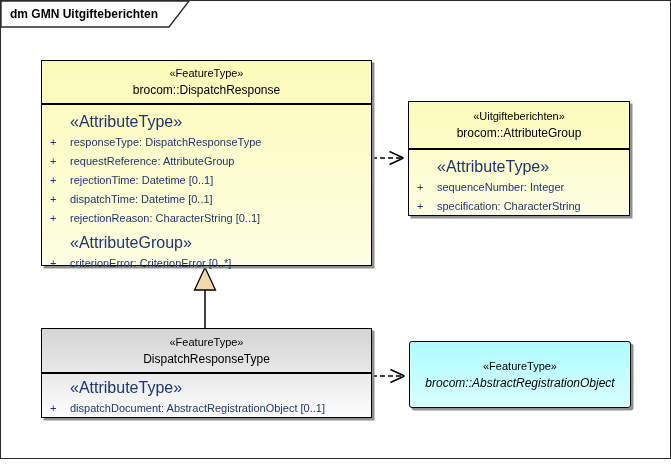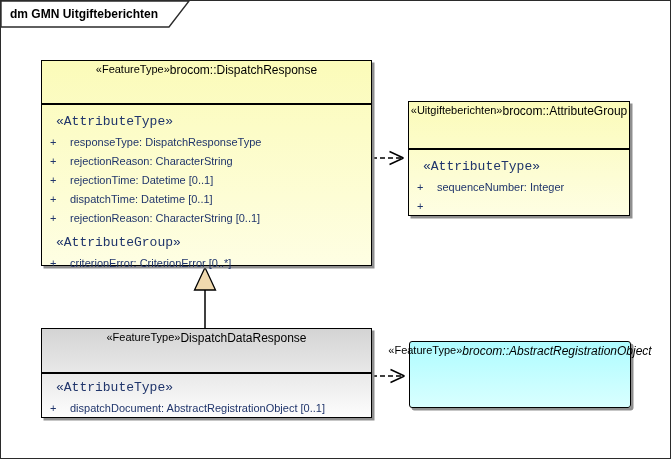--- a/index.html
+++ b/index.html
@@ -17,28 +17,28 @@
   
   .uml-box{
     position:absolute;border:1.5px solid #000;box-sizing:border-box;
     box-shadow:2.5px 2.5px 0 #8f8f8f;
   }
   .box-yellow{background:linear-gradient(#fbfbb9,#fefee3);}
   .box-gray{background:linear-gradient(#d4d4d4,#fdfdfd);}
   .box-cyan{background:linear-gradient(#aefcff,#d9ffff);border-radius:3px;}
   .hdr{
     text-align:center;border-bottom:2px solid #000;box-sizing:border-box;
-    display:flex;flex-direction:row;justify-content:center;
+    display:flex;flex-direction:column;justify-content:center;
   }
   .hdr-noline{border-bottom:none;}
   .stereo{font-size:11px;line-height:16px;}
   .cls-name{font-size:12px;font-weight:normal;line-height:18px;}
   .cls-name.abstract{font-style:italic;}
   .attrs{padding:5px 0 0 0;}
-  .attr-label{font-size:13px;line-height:16px;padding:4px 0 3px 14px;color:#20356b;font-family:Liberation Mono, monospace;}
+  .attr-label{font-size:16px;line-height:16px;padding:4px 0 3px 28px;color:#20356b;}
   .attr-row{display:flex;font-size:11px;line-height:19px;color:#20356b;}
   .attr-vis{width:20px;padding-left:8px;flex:none;}
   .attr-txt{white-space:nowrap;}
   
   #connectors{position:absolute;left:0;top:0;width:671px;height:469px;}
 </style>
 </head>
 <body>
 
 <div id="canvas">
@@ -68,21 +68,21 @@
       <div class="cls-name">brocom::DispatchResponse</div>
     </div>
     <div class="attrs">
       <div class="attr-label">«AttributeType»</div>
       <div class="attr-row">
         <span class="attr-vis">+</span>
         <span class="attr-txt">responseType: DispatchResponseType</span>
       </div>
       <div class="attr-row">
         <span class="attr-vis">+</span>
-        <span class="attr-txt">rejectionReason: CharacterString</span>
+        <span class="attr-txt">requestReference: AttributeGroup</span>
       </div>
       <div class="attr-row">
         <span class="attr-vis">+</span>
         <span class="attr-txt">rejectionTime: Datetime [0..1]</span>
       </div>
       <div class="attr-row">
         <span class="attr-vis">+</span>
         <span class="attr-txt">dispatchTime: Datetime [0..1]</span>
       </div>
       <div class="attr-row">
@@ -103,28 +103,29 @@
       <div class="cls-name">brocom::AttributeGroup</div>
     </div>
     <div class="attrs">
       <div class="attr-label">«AttributeType»</div>
       <div class="attr-row">
         <span class="attr-vis">+</span>
         <span class="attr-txt">sequenceNumber: Integer</span>
       </div>
       <div class="attr-row">
         <span class="attr-vis">+</span>
+        <span class="attr-txt">specification: CharacterString</span>
       </div>
     </div>
   </div>
 
   <div class="uml-box box-gray" style="left:40px;top:327px;width:331px;height:90px;">
     <div class="hdr" style="height:45px;">
       <div class="stereo">«FeatureType»</div>
-      <div class="cls-name">DispatchDataResponse</div>
+      <div class="cls-name">DispatchResponseType</div>
     </div>
     <div class="attrs" style="padding-top:2px;">
       <div class="attr-label">«AttributeType»</div>
       <div class="attr-row">
         <span class="attr-vis">+</span>
         <span class="attr-txt">dispatchDocument: AbstractRegistrationObject [0..1]</span>
       </div>
     </div>
   </div>
 

